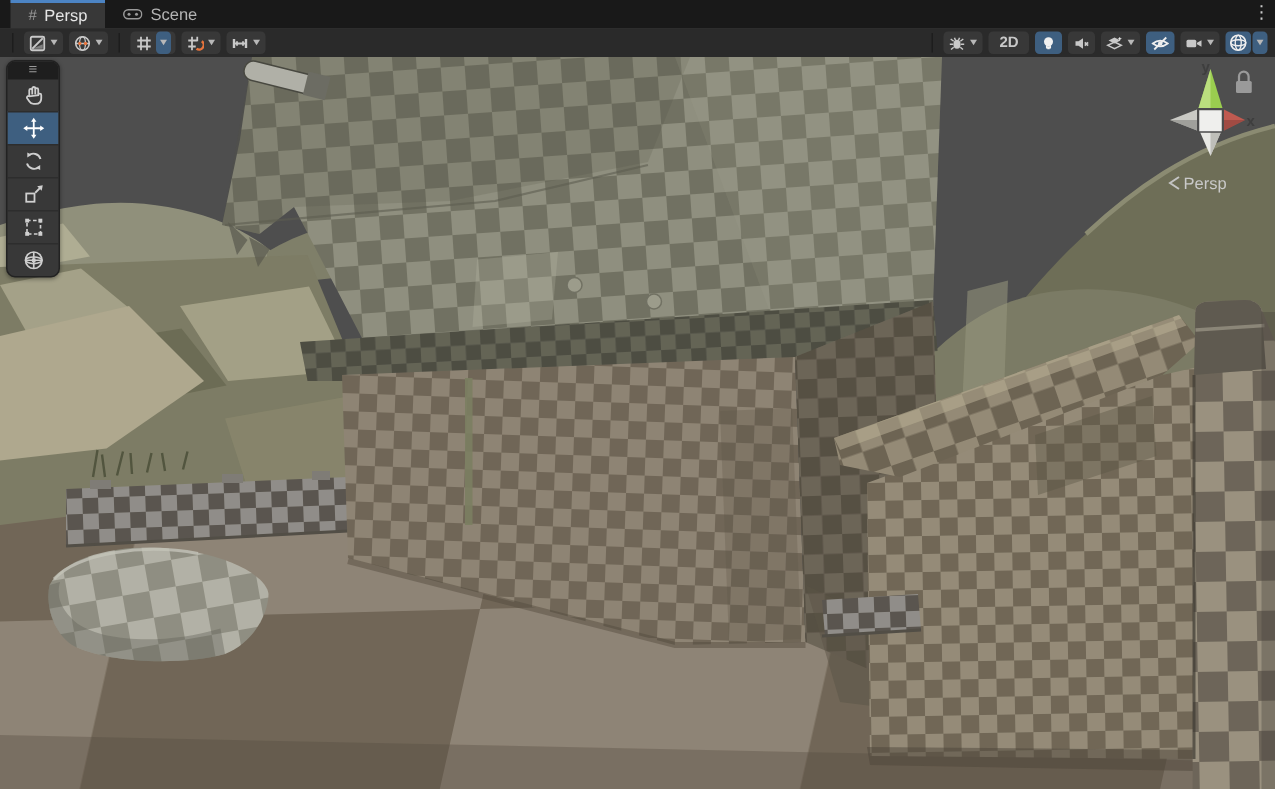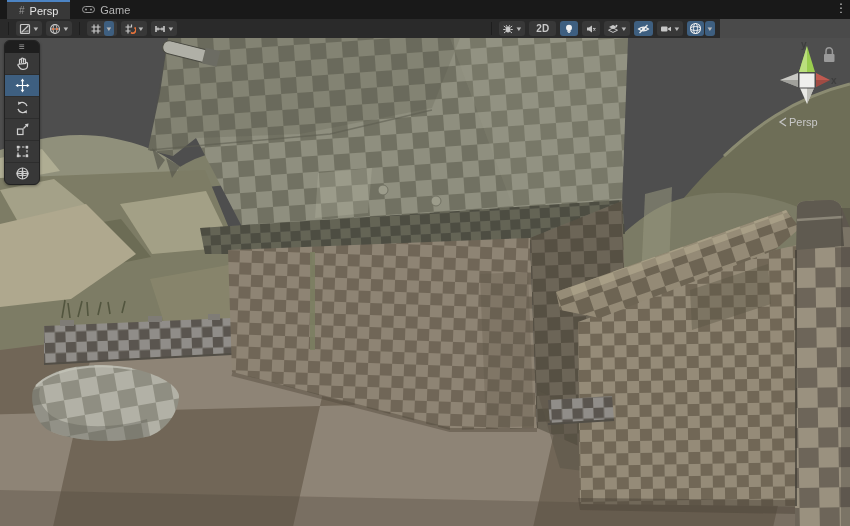--- a/index.html
+++ b/index.html
@@ -7,21 +7,21 @@
        font-family:"Liberation Sans",sans-serif;position:relative;}
   
   .tabbar{position:absolute;top:0;left:0;width:850px;height:19px;background:#191919;
           display:flex;align-items:stretch;padding-left:7px;box-sizing:border-box;}
   .tab{display:flex;align-items:center;gap:5px;padding:0 12px;font-size:11px;color:#b4b4b4;
        box-sizing:border-box;cursor:default;}
   .tab.active{background:#383838;border-top:2px solid #4C84C4;color:#e6e6e6;padding-top:0;}
   .tab .ticon{color:#9a9a9a;font-size:10px;line-height:1;}
   .kebab{position:absolute;right:3px;top:1px;color:#c8c8c8;font-size:12px;letter-spacing:0;}
   
-  .toolbar{position:absolute;top:19px;left:0;width:720px;height:19px;background:#2A2A2A;
+  .toolbar{position:absolute;top:19px;left:0;width:850px;height:19px;background:#2A2A2A;
            display:flex;align-items:center;padding:0 5px;box-sizing:border-box;gap:4px;}
   .tbtn{height:15px;background:#383838;border-radius:3px;display:flex;align-items:center;
         padding:0 3px;gap:2px;color:#c8c8c8;box-sizing:border-box;}
   .tbtn .half{display:flex;align-items:center;height:15px;padding:0 2px;border-radius:3px;}
   .tbtn .half.on{background:#3E5F80;}
   .tbtn.on{background:#3E5F80;color:#eee;}
   .caret{font-size:6px;color:#b8b8b8;line-height:1;transform:scaleX(1.3);}
   .sep{width:1px;height:13px;background:#1d1d1d;margin:0 3px;}
   .spacer{flex:1;}
   .lbl2d{font-size:10px;font-weight:bold;padding:0 4px;color:#c8c8c8;}
@@ -46,21 +46,21 @@
     <span>Persp</span>
   </div>
   <div class="tab">
     <span class="ticon">
       <svg class="ic" width="13" height="9" viewBox="0 0 13 9">
           <rect x="0.5" y="1.5" width="12" height="6" rx="3" fill="none" stroke="#9a9a9a"></rect>
           <circle cx="4" cy="4.5" r="1" fill="#9a9a9a"></circle>
           <circle cx="9" cy="4.5" r="1" fill="#9a9a9a"></circle>
         </svg>
     </span>
-    <span>Game</span>
+    <span>Scene</span>
   </div>
   <span class="kebab">⋮</span>
 </div>
 
 <div class="toolbar">
   <div class="sep"></div>
   <div class="tbtn">
     <svg class="ic" width="12" height="12" viewBox="0 0 12 12">
         <rect x="1.5" y="1.5" width="9" height="9" rx="1" fill="none" stroke="#c8c8c8" stroke-width="1.2"></rect>
         <path d="M2.5 9.5 L9.5 2.5" stroke="#c8c8c8" stroke-width="1.2"></path>

